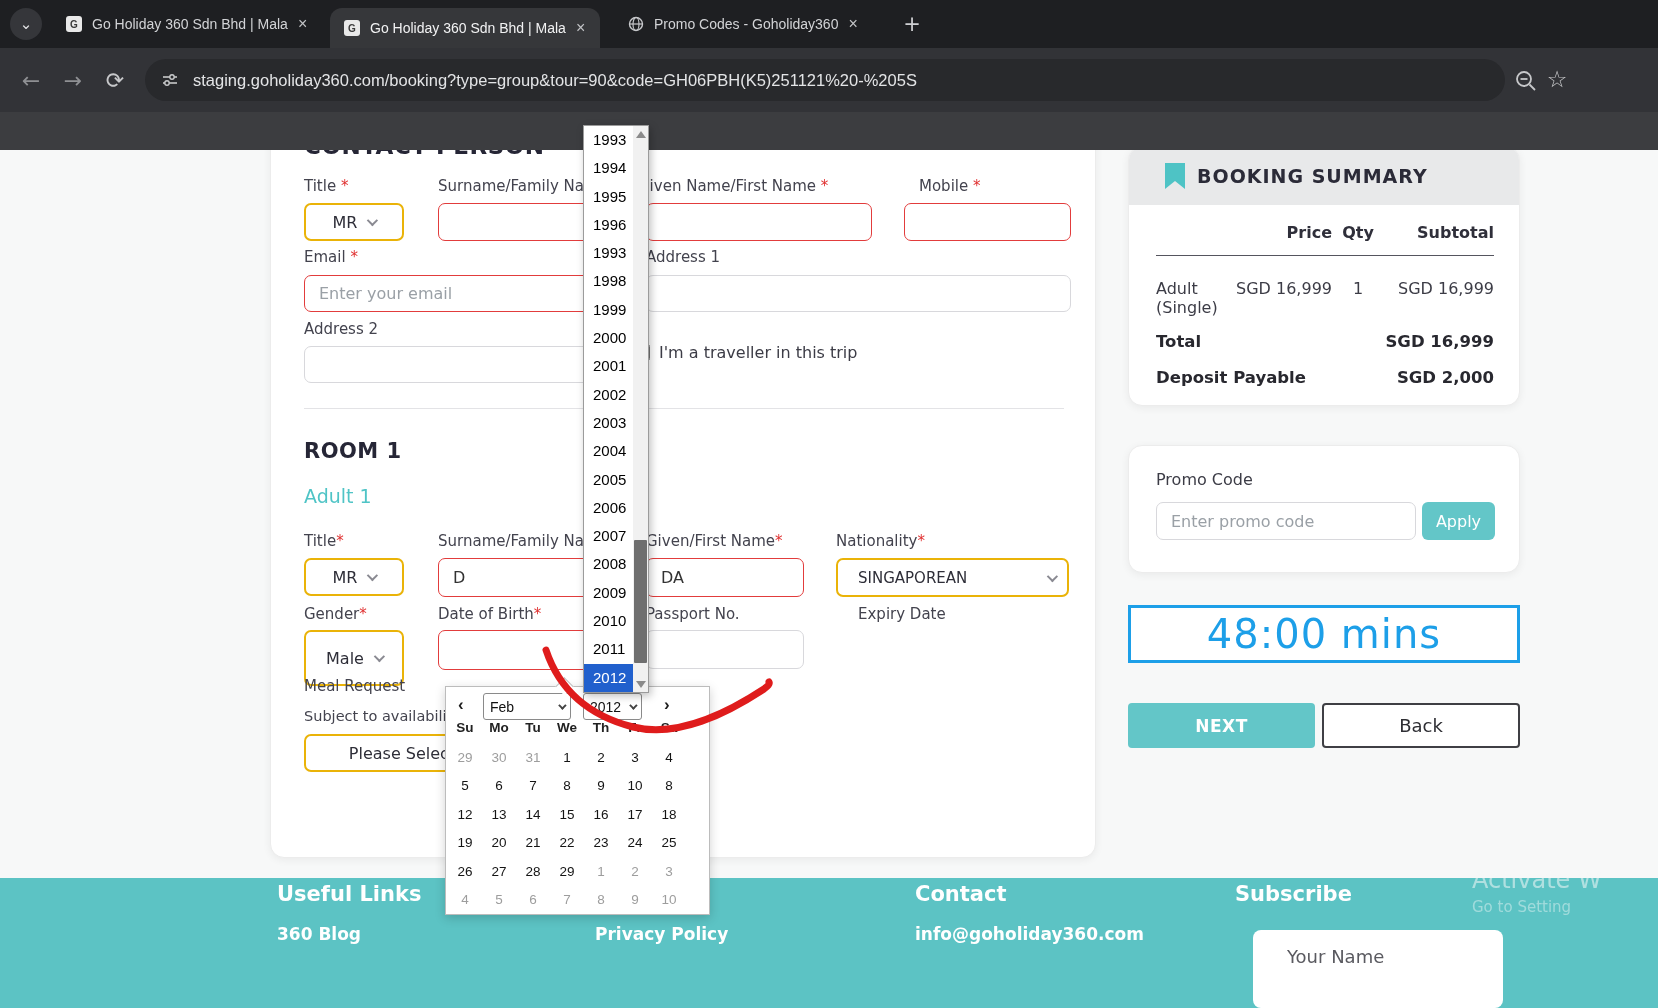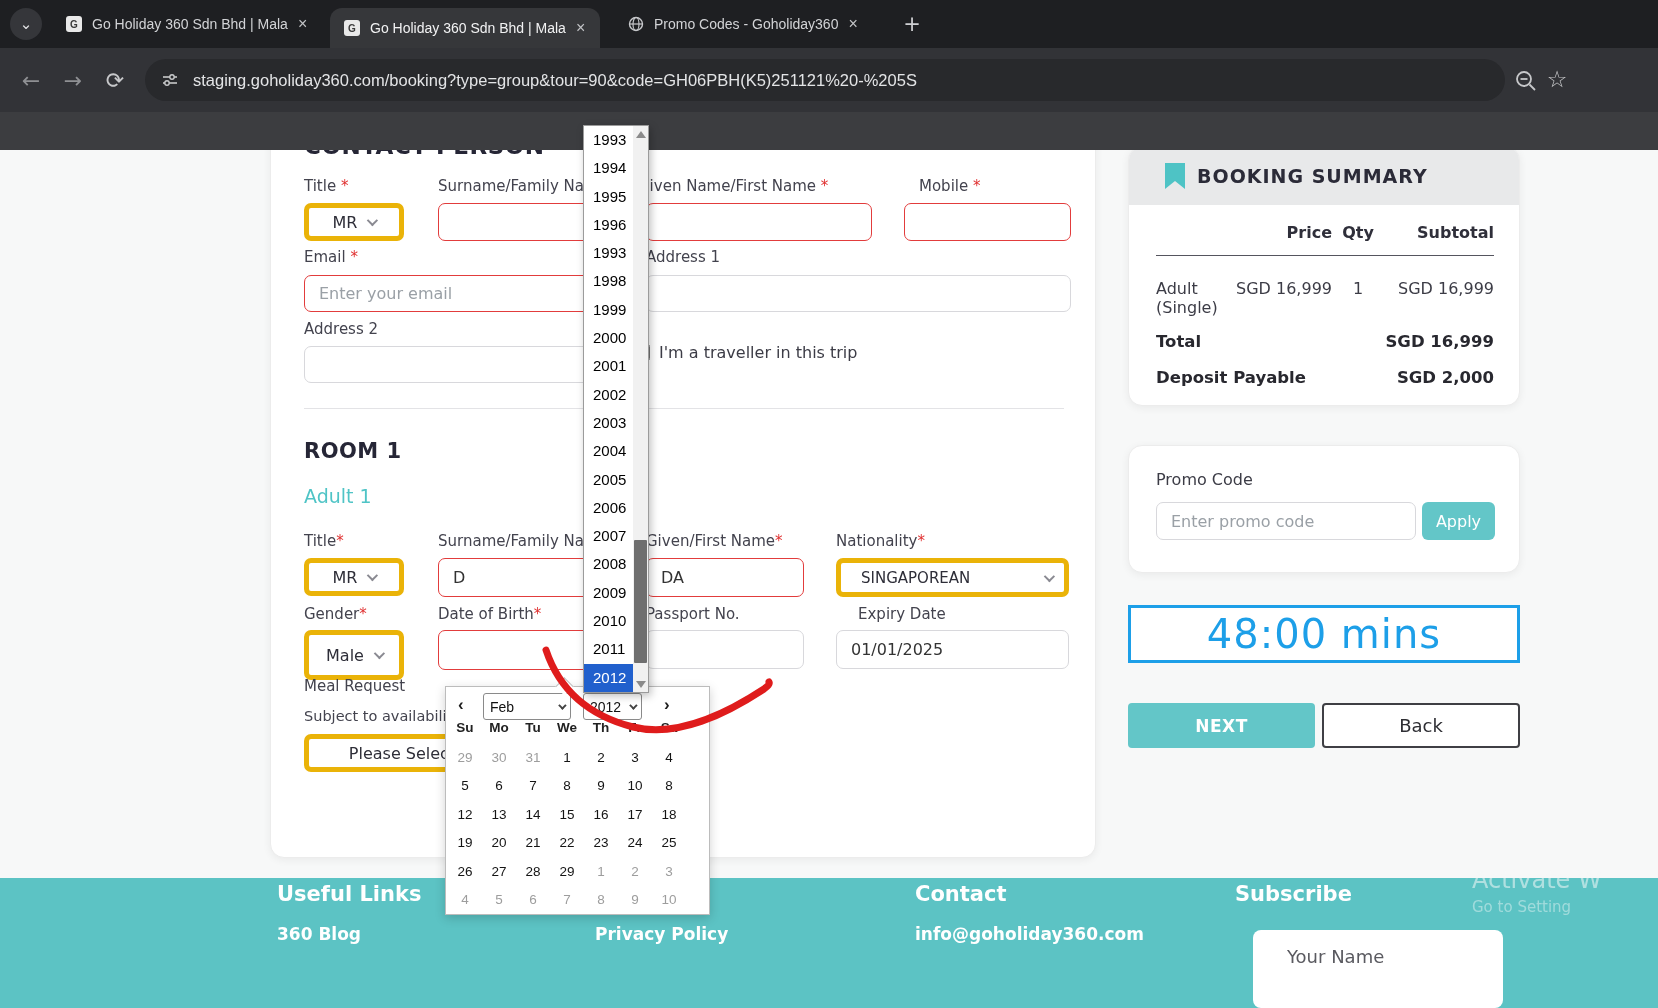--- a/index.html
+++ b/index.html
@@ -33,21 +33,21 @@
   .card{position:absolute;background:#fff;border:1px solid #ececec;border-radius:14px;
         box-shadow:0 2px 8px rgba(0,0,0,.06);}
   .main-card{left:270px;top:116px;width:826px;height:742px;}
   .h-contact{position:absolute;left:33px;top:16px;font-size:23px;font-weight:700;color:#262636;letter-spacing:.5px;}
   .lbl{position:absolute;font-size:15px;color:#43434e;}
   .req{color:#e03131;}
   .inp{position:absolute;border:1px solid #d8d8dc;border-radius:7px;background:#fff;font-size:16px;color:#333;
        padding:0 14px;font-family:"DejaVu Sans",sans-serif;outline:none;}
   .inp::placeholder{color:#9aa0a6;}
   .inp.err{border:1px solid #e23c3c;}
-  .sel{position:absolute;border:5px solid #eab308;border-radius:7px;background:#fff;font-size:16px;color:#2e2e38;
+  .sel{position:absolute;border:2px solid #eab308;border-radius:7px;background:#fff;font-size:16px;color:#2e2e38;
        display:flex;align-items:center;justify-content:center;gap:10px;}
   .sel .txt{white-space:nowrap;}
   .chev{width:8px;height:8px;border-right:2px solid #8a8a92;border-bottom:2px solid #8a8a92;
         transform:rotate(45deg) translateY(-2px);flex:none;}
   .divider{position:absolute;left:33px;width:760px;height:1px;background:#e3e3e6;}
   .h-room{position:absolute;left:33px;font-size:21px;font-weight:700;color:#262636;letter-spacing:.5px;}
   .h-adult{position:absolute;left:33px;font-size:19px;color:#4fc4c6;}
   .checkrow{position:absolute;display:flex;align-items:center;gap:9px;font-size:16px;color:#3c3c46;}
   .checkrow input{width:17px;height:17px;margin:0;}
 
@@ -168,27 +168,26 @@
     <div class="sel" style="left:565px;top:441px;width:233px;height:39px;justify-content:space-between;padding:0 12px 0 20px;">
       <span class="txt" style="font-size:15px;">SINGAPOREAN</span>
       <span class="chev"></span>
     </div>
 
     <div class="lbl" style="left:33px;top:488px;"><span>Gender</span><span class="req">*</span></div>
     <div class="lbl" style="left:167px;top:488px;"><span>Date of Birth</span><span class="req">*</span></div>
     <div class="lbl" style="left:375px;top:488px;">Passport No.</div>
     <div class="lbl" style="left:587px;top:488px;">Expiry Date</div>
 
-    <div class="sel" style="left:33px;top:513px;width:100px;height:50px;">
+    <div class="sel" style="left:33px;top:513px;width:100px;height:56px;">
       <span class="txt">Male</span>
       <span class="chev"></span>
     </div>
     <input class="inp err" style="left: 167px; top: 513px; width: 196px; height: 40px;">
     <input class="inp" style="left: 375px; top: 513px; width: 158px; height: 39px;">
-    <input class="inp" style="left: 565px; top: 513px; width: 233px; height: 39px;" value="01/01/2025">
 
     <div class="lbl" style="left:33px;top:560px;">Meal Request</div>
     <div class="lbl" style="left:33px;top:591px;font-size:14.5px;">Subject to availability</div>
     <div class="sel" style="left:33px;top:617px;width:196px;height:38px;">
       <span class="txt">Please Select</span>
     </div>
   </div>
 
   <div class="card summary">
     <div class="sum-head">

